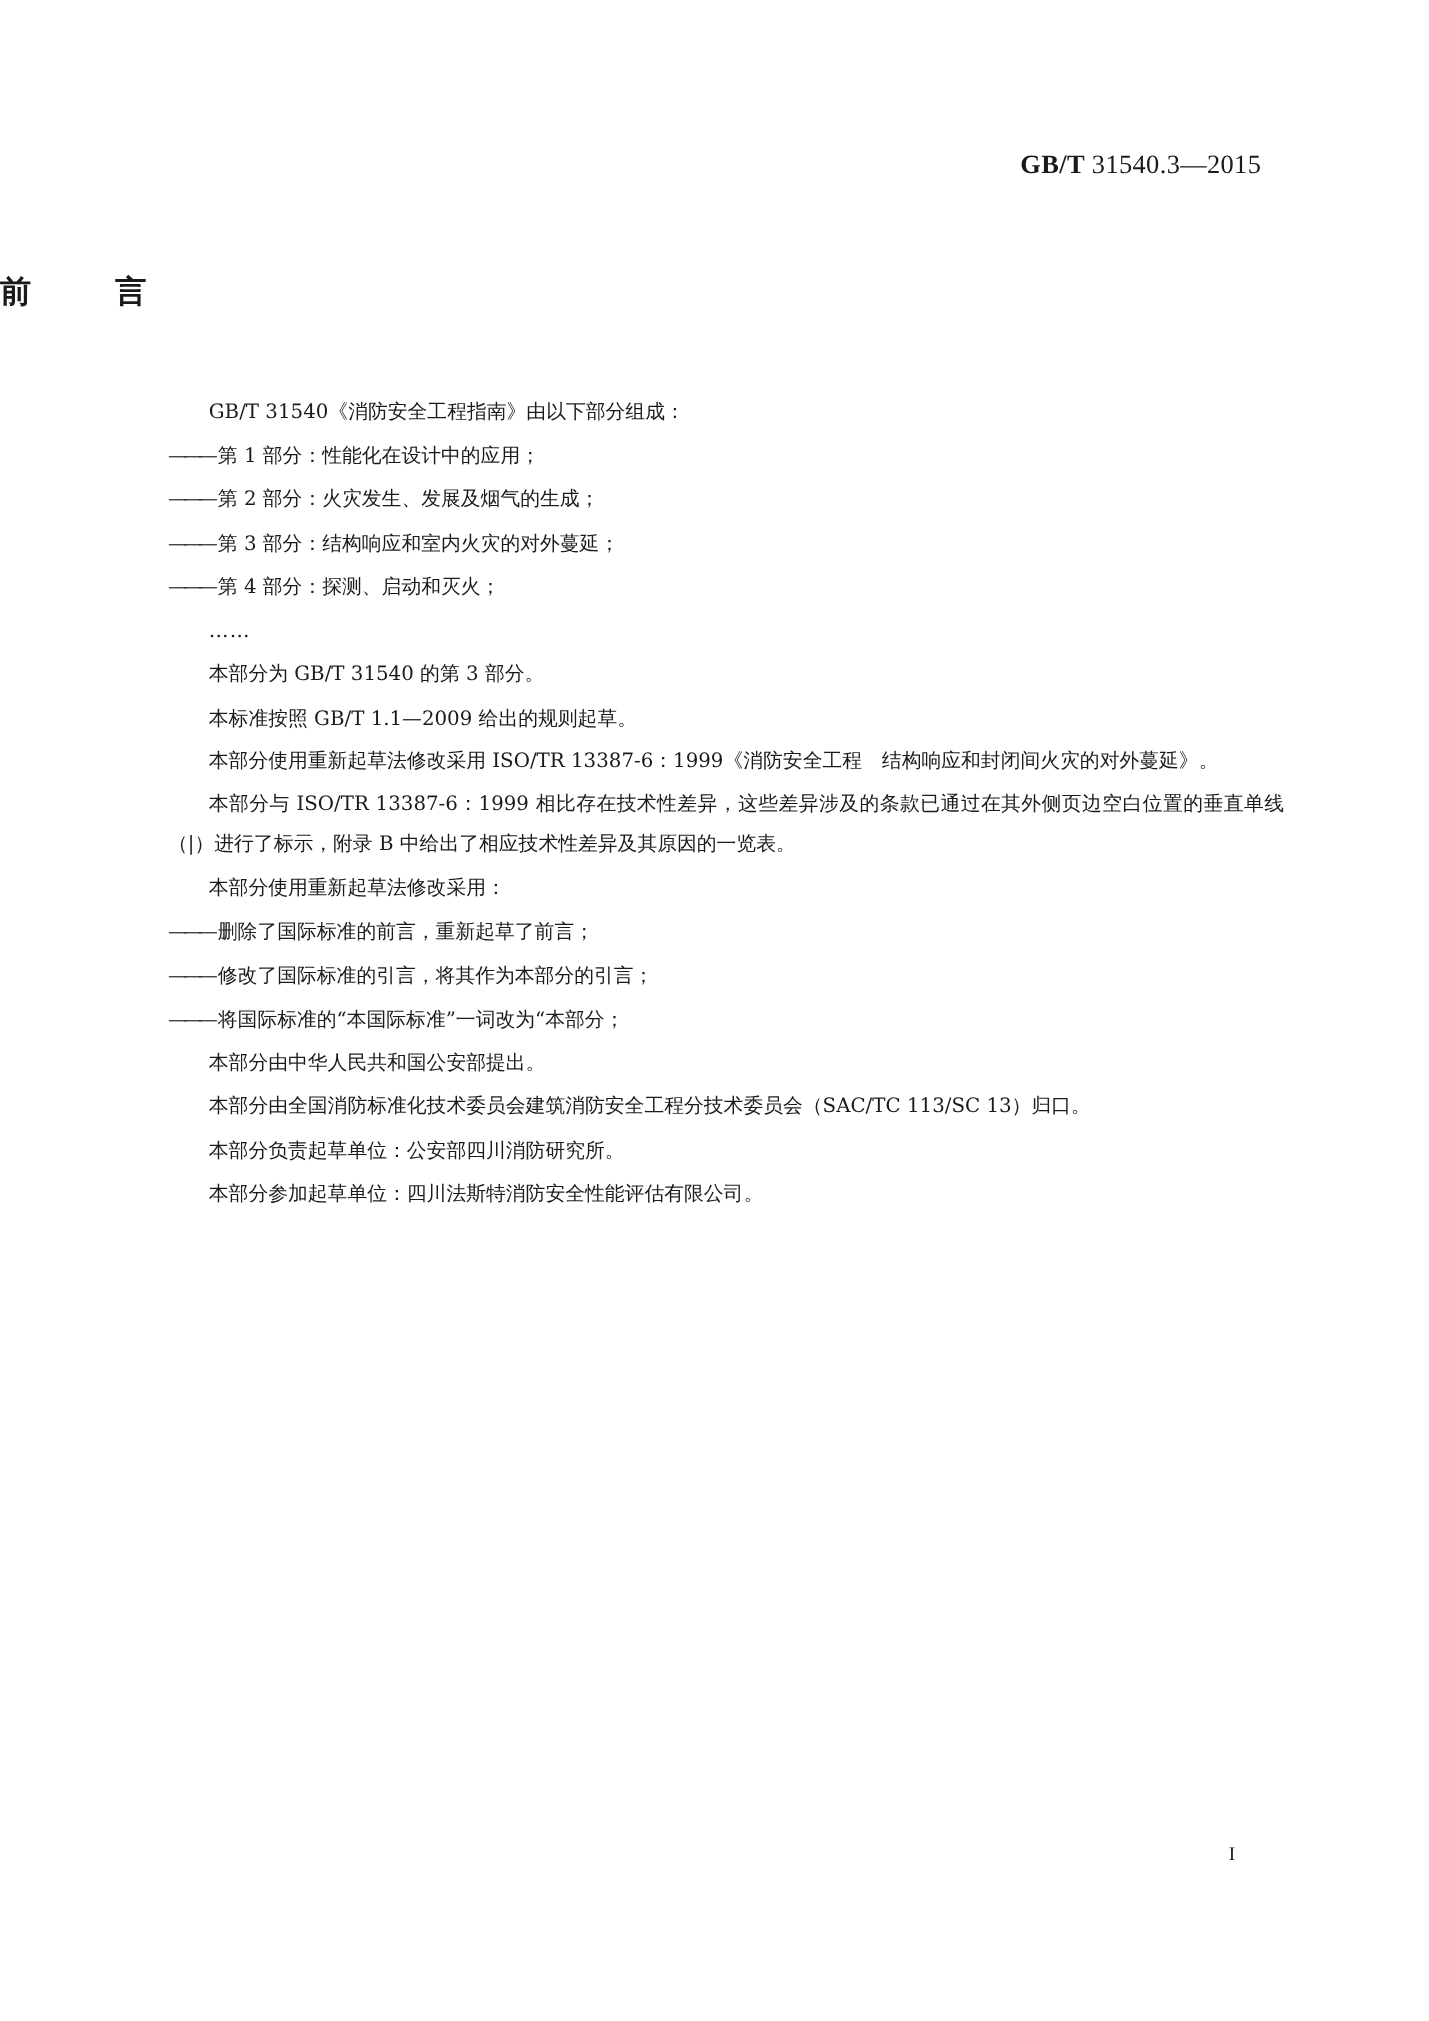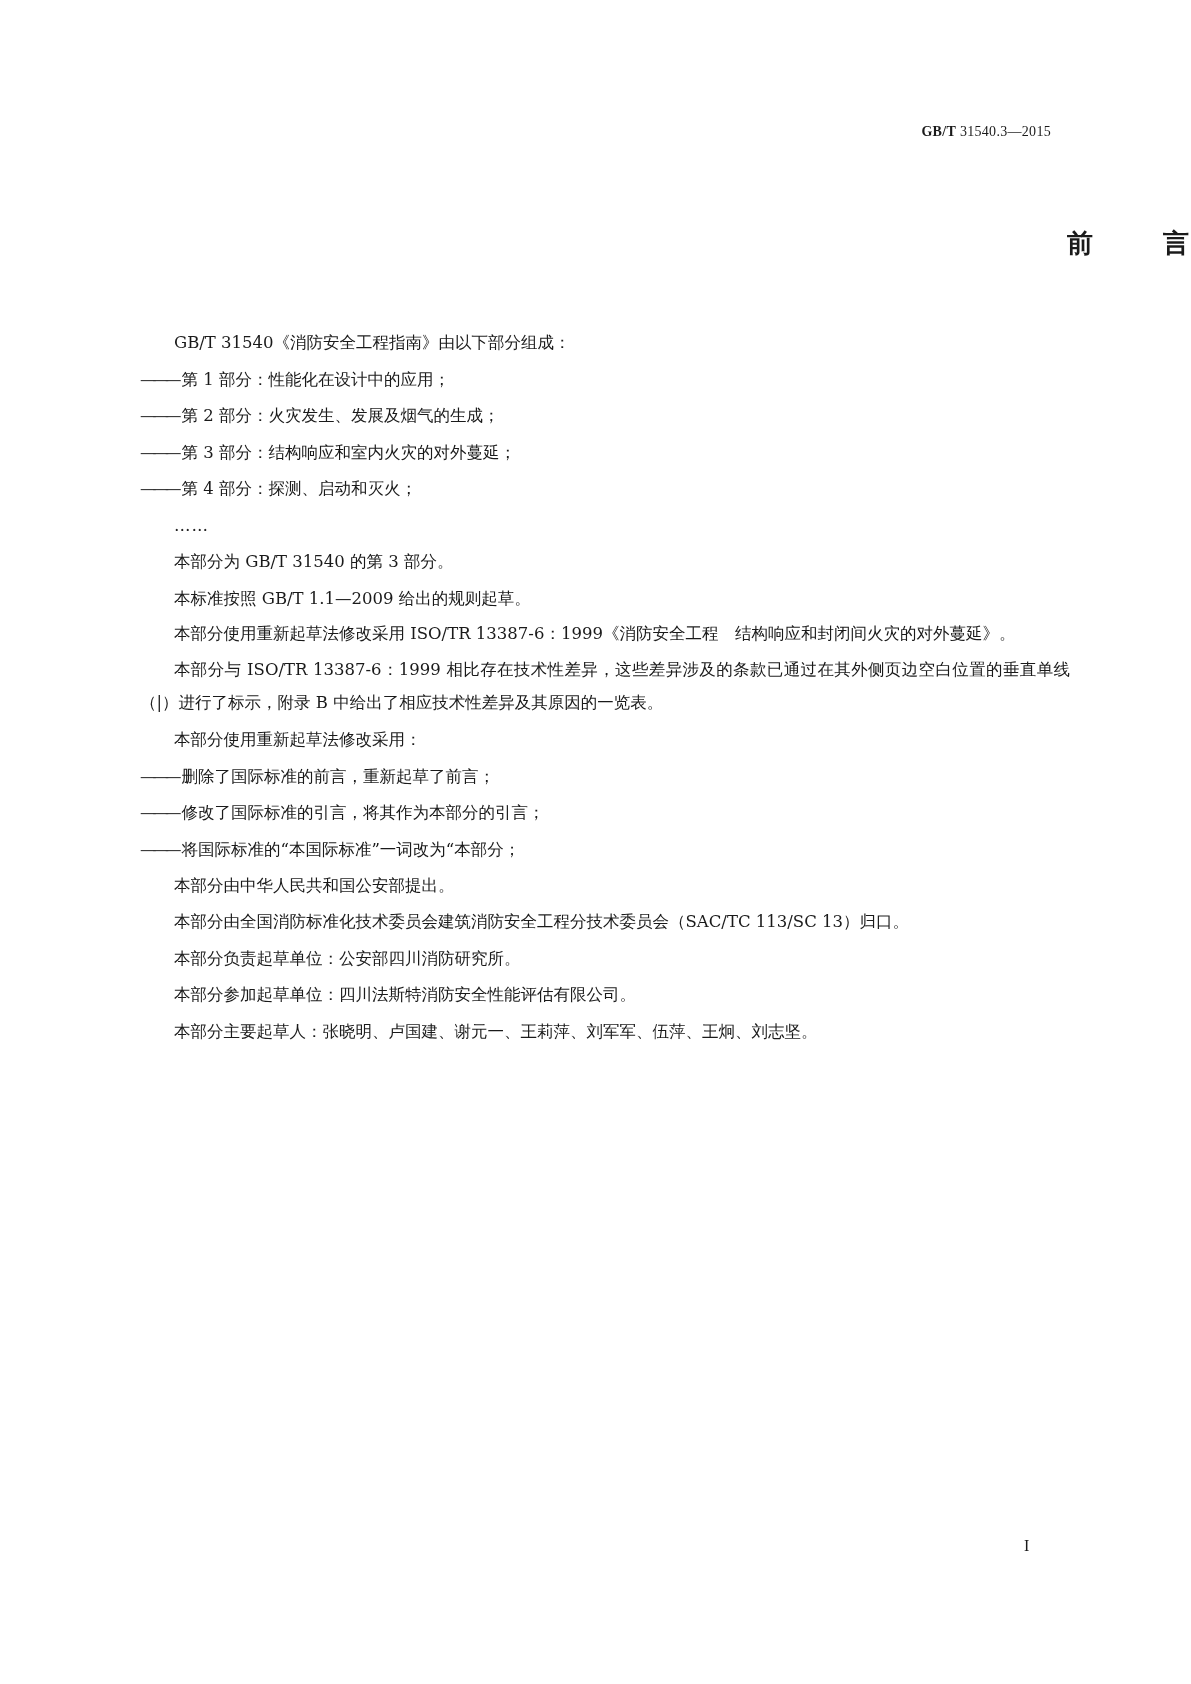--- a/index.html
+++ b/index.html
@@ -12,31 +12,31 @@
       height: 1684px;
       position: relative;
       overflow: hidden;
       font-family: "DejaVu Serif", "Liberation Serif", serif;
       color: #1a1a1a;
     }
     .std-number {
       position: absolute;
       right: 140px;
       top: 124px;
-      font-size: 14px;
+      font-size: 22px;
       font-family: "Liberation Serif", "DejaVu Serif", serif;
       letter-spacing: 0.3px;
     }
     .std-number .gbt { font-weight: bold; }
     .title {
       position: absolute;
       left: 0;
       right: 0;
       top: 226px;
-      text-align: right;
+      text-align: left;
       font-family: Liberation Serif, serif;
       font-weight: bold;
       font-size: 26px;
       letter-spacing: 2px;
     }
     .title span { display: inline-block; }
     .title .gap { width: 68px; }
     .body {
       position: absolute;
       left: 140px;
@@ -82,16 +82,15 @@
   <p class="p wrap">本部分使用重新起草法修改采用 ISO/TR 13387-6：1999《消防安全工程　结构响应和封闭间火灾的对外蔓延》。</p>
   <p class="p wrap">本部分与 ISO/TR 13387-6：1999 相比存在技术性差异，这些差异涉及的条款已通过在其外侧页边空白位置的垂直单线（|）进行了标示，附录 B 中给出了相应技术性差异及其原因的一览表。</p>
   <p class="p">本部分使用重新起草法修改采用：</p>
   <p class="dash">删除了国际标准的前言，重新起草了前言；</p>
   <p class="dash">修改了国际标准的引言，将其作为本部分的引言；</p>
   <p class="dash">将国际标准的“本国际标准”一词改为“本部分；</p>
   <p class="p">本部分由中华人民共和国公安部提出。</p>
   <p class="p wrap">本部分由全国消防标准化技术委员会建筑消防安全工程分技术委员会（SAC/TC 113/SC 13）归口。</p>
   <p class="p">本部分负责起草单位：公安部四川消防研究所。</p>
   <p class="p">本部分参加起草单位：四川法斯特消防安全性能评估有限公司。</p>
-  <p class="p">本部分主要起草人：张晓明、卢国建、谢元一、王莉萍、刘军军、伍萍、王炯、刘志坚。</p>
 </div>
 
 <div class="page-num">I</div>
 
 </body></html>

